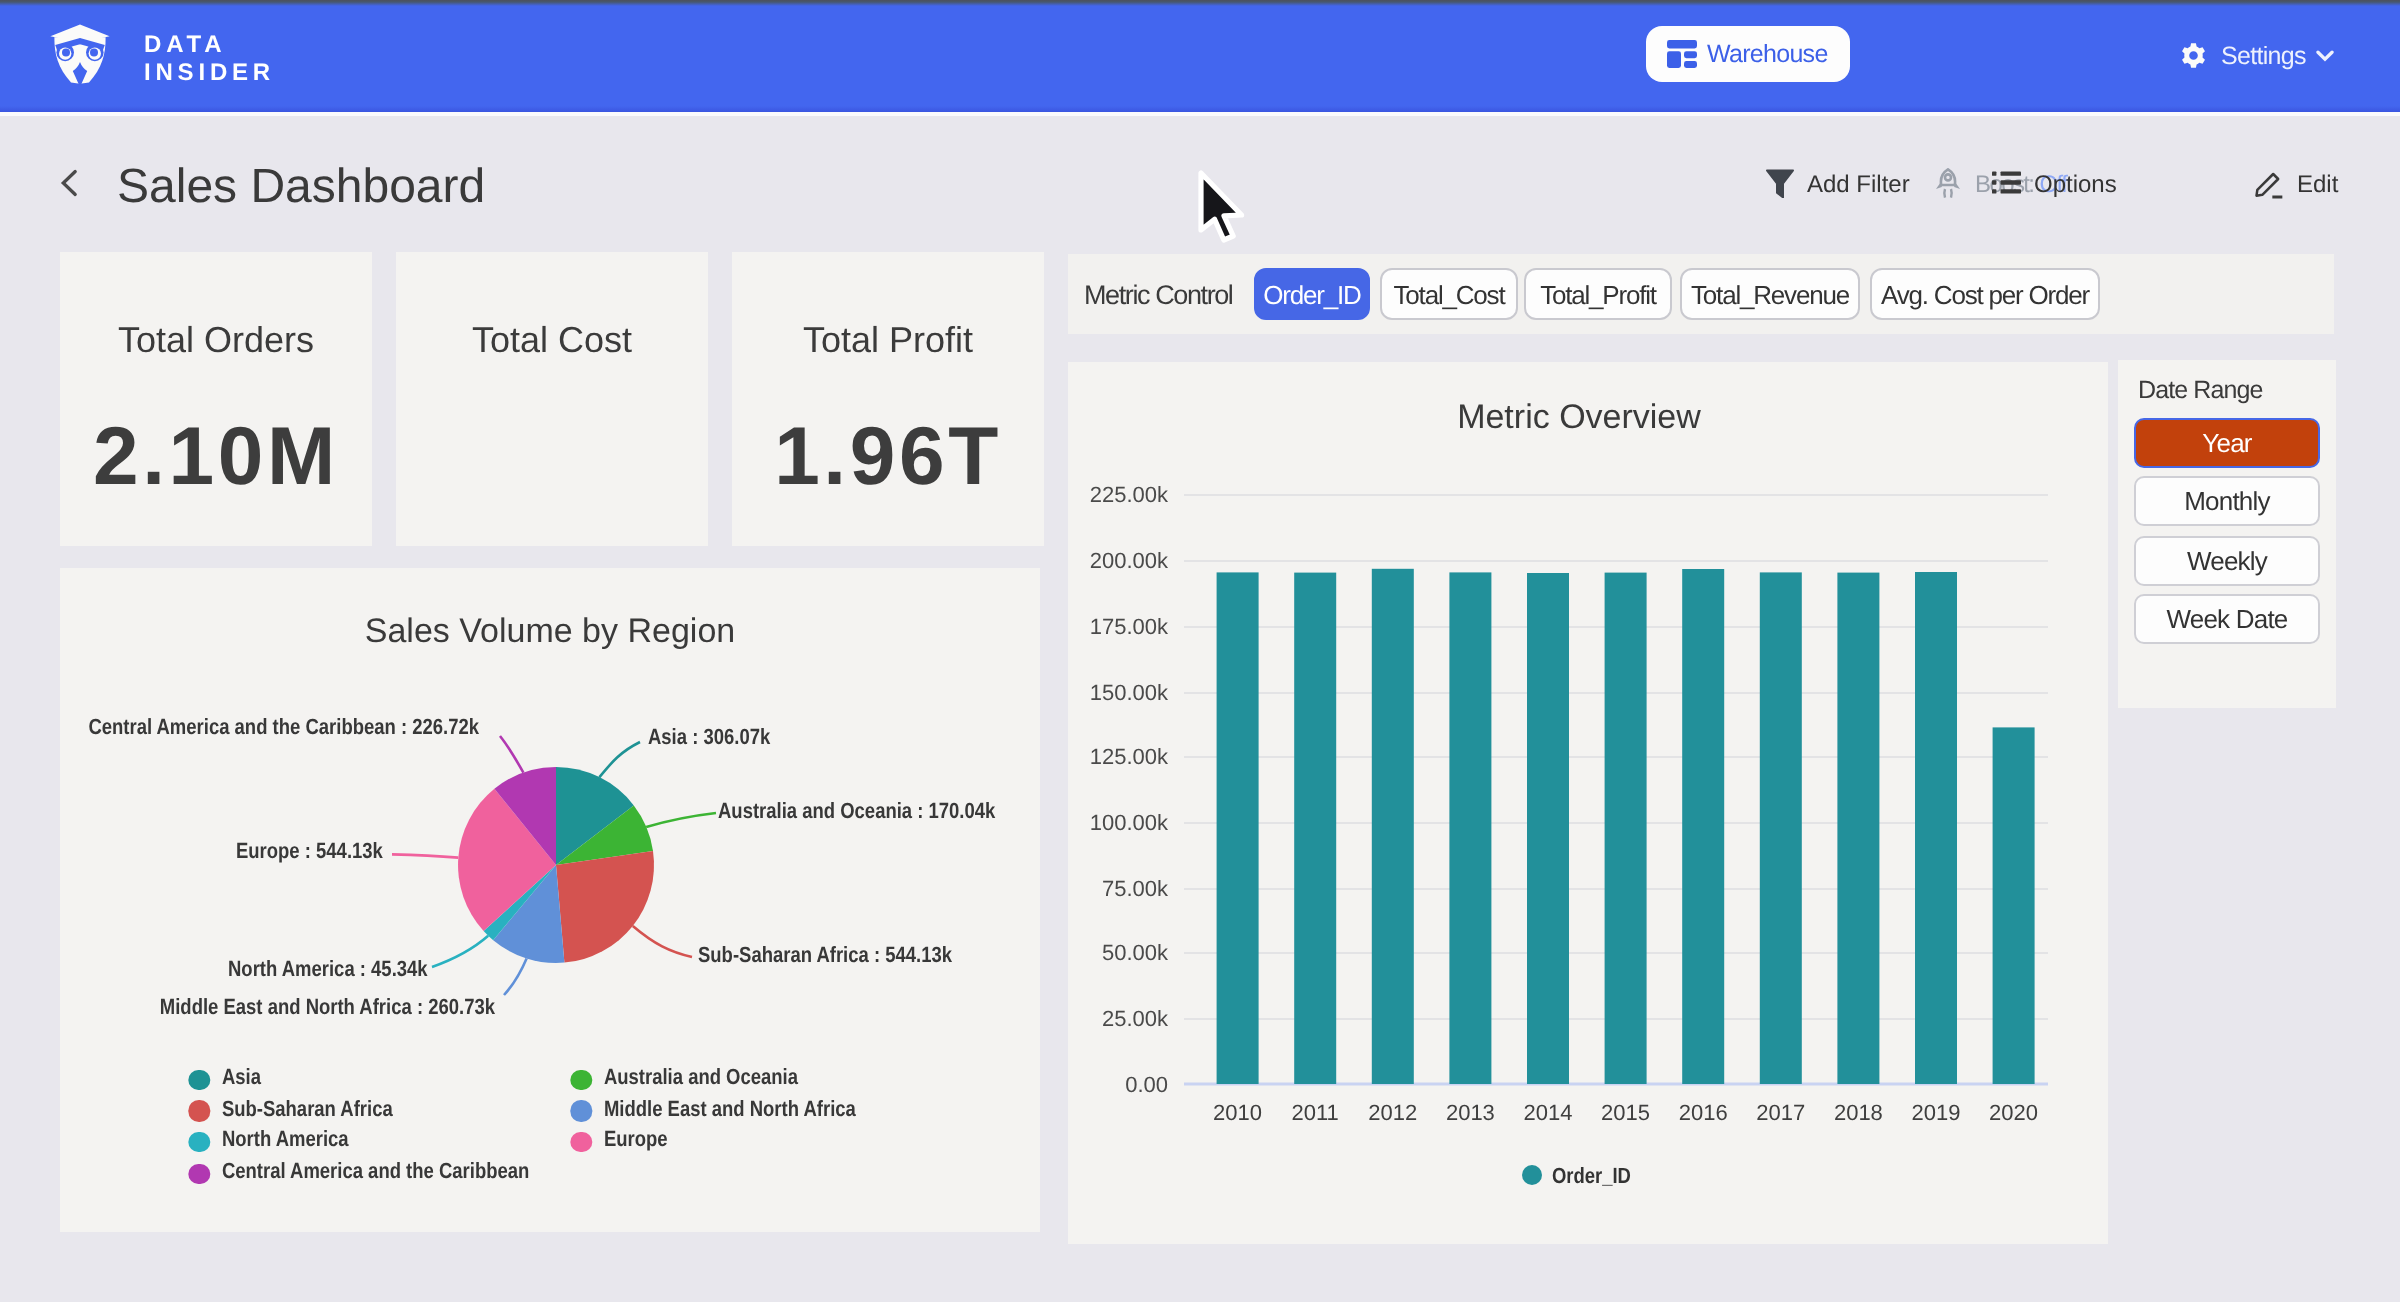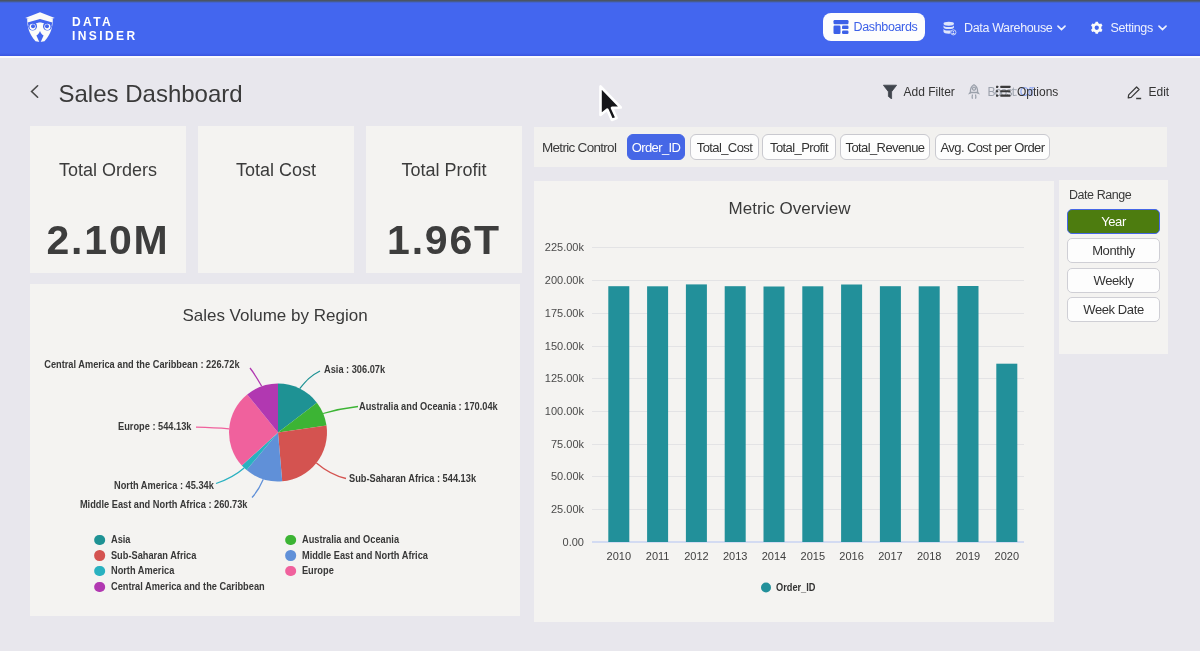--- a/index.html
+++ b/index.html
@@ -18,42 +18,42 @@
 .navitem { position:absolute; top:0; height:56px; display:flex; align-items:center; color:#eef1fd; font-size:12.5px; letter-spacing:-0.35px; }
 .navitem svg { margin-right:7px; }
 .chev { margin-left:5px; }
 #backchev { position:absolute; left:30px; top:84px; }
 #pagetitle { position:absolute; left:58.5px; top:80px; font-size:24px; color:#3a3a3a; }
 .tool { position:absolute; top:84px; height:15px; display:flex; align-items:center; font-size:12px; font-weight:500; color:#343434; }
 .tool svg { margin-right:6.5px; }
 
 .stat { position:absolute; top:126px; width:156px; height:147px; background:#f4f3f1; text-align:center; }
 .stat .t { margin-top:34px; font-size:18px; color:#3b3b3b; }
-.stat .v { margin-top:36px; font-size:41px; font-weight:bold; color:#3d3d3d; letter-spacing:1.8px; }
+.stat .v { margin-top:24px; font-size:41px; font-weight:bold; color:#3d3d3d; letter-spacing:1.8px; }
 
 #piecard { left:30px; top:284px; width:490px; height:332px; }
 #pietitle { position:absolute; left:0; top:21.5px; width:490px; text-align:center; font-size:17px; color:#3a3a3a; }
 .plab { position:absolute; font-size:11px; font-weight:bold; color:#383838; white-space:nowrap; transform:scaleX(0.84); transform-origin:left center; }
 .plab.r { transform-origin:right center; }
 .leg { position:absolute; font-size:11px; font-weight:bold; color:#383838; white-space:nowrap; padding-left:19px; transform:scaleX(0.84); transform-origin:left center; }
 .leg i { position:absolute; left:0; top:1.5px; width:10.5px; height:10.5px; border-radius:50%; transform:scaleX(1.19); }
 
 #mbar { left:534px; top:127px; width:633px; height:40px; background:#f2f1ef; }
 #mbar .lbl { position:absolute; left:8px; top:0; height:40px; display:flex; align-items:center; font-size:13.5px; letter-spacing:-0.7px; color:#3a3a3a; }
 .mbtn { position:absolute; top:7px; height:26px; border-radius:6px; background:#fdfdfd; border:1px solid #c9c9cf;
   display:flex; align-items:center; justify-content:center; font-size:13px; letter-spacing:-0.6px; color:#333; white-space:nowrap; }
 .mbtn.sel { background:#4667e6; border-color:#4667e6; color:#fff; }
 
 #barcard { left:534px; top:181px; width:520px; height:441px; }
 
 #datecard { left:1059px; top:180px; width:109px; height:174px; }
 #datecard .lbl { position:absolute; left:10px; top:8px; font-size:12.5px; letter-spacing:-0.45px; color:#3a3a3a; }
 .dbtn { position:absolute; left:8px; width:93px; height:25px; border-radius:5px; background:#fdfdfd; border:1px solid #cfcfd5;
   display:flex; align-items:center; justify-content:center; font-size:13px; letter-spacing:-0.4px; color:#333; }
-.dbtn.sel { background:#4d7c0f; border-color:#4667e6; color:#fff; }
+.dbtn.sel { background:#c2410c; border-color:#4667e6; color:#fff; }
 </style>
 </head>
 <body>
 
 <div class="abs" style="left:0; top:56px; width:1200px; height:1.5px; background:#fafafc;"></div>
 <div id="topbar">
   <svg id="logo" width="30" height="30" viewBox="0 0 30 30">
     <path fill="#fbfbf9" d="M15 0.2 L29.8 6.1 L15 9.4 L0.2 6.1 Z"></path>
     <path fill="#fbfbf9" d="M2.2 6.6 L27.8 6.6 C27.9 15 26 22 19.5 29.2 L15 29.9 L10.5 29.2 C4 22 2.1 15 2.2 6.6 Z"></path>
     <g fill="#4366ef">
@@ -74,38 +74,23 @@
   </svg>
   <div id="logotext">DATA<br>INSIDER</div>
 
   <div id="dashbtn">
     <svg width="16" height="16" viewBox="0 0 16 16" fill="#3c60e8">
       <rect x="0.5" y="1" width="15" height="4.2" rx="1.2"></rect>
       <rect x="0.5" y="6.6" width="7" height="8.4" rx="1.2"></rect>
       <rect x="9" y="6.6" width="6.5" height="3.5" rx="1.2"></rect>
       <rect x="9" y="11.5" width="6.5" height="3.5" rx="1.2"></rect>
     </svg>
-    <span>Dashboards</span>
-  </div>
-
-  <div class="navitem" style="left:942px;">
-    <svg width="15" height="15" viewBox="0 0 20 20" fill="#dfe6fb">
-      <ellipse cx="9" cy="3.6" rx="7" ry="2.6"></ellipse>
-      <path d="M2 5.5 C2 7 5.1 8.1 9 8.1 C12.9 8.1 16 7 16 5.5 L16 8.2 C16 9.7 12.9 10.8 9 10.8 C5.1 10.8 2 9.7 2 8.2 Z"></path>
-      <path d="M2 10.2 C2 11.7 5.1 12.8 9 12.8 C10.5 12.8 11.9 12.6 13 12.3 L13 16.4 C11.9 16.8 10.5 17 9 17 C5.1 17 2 15.9 2 14.4 Z"></path>
-      <circle cx="15.2" cy="15.2" r="4" fill="#4366ef"></circle>
-      <circle cx="15.2" cy="15.2" r="3.4" fill="none" stroke="#dfe6fb" stroke-width="1.1"></circle>
-      <circle cx="15.2" cy="14.2" r="1"></circle>
-      <path d="M13.4 16.9 C13.6 15.7 16.8 15.7 17 16.9 C16 17.8 14.4 17.8 13.4 16.9 Z"></path>
-    </svg>
-    <span>Data Warehouse</span>
-    <svg class="chev" width="9" height="6" viewBox="0 0 11 7" fill="none" stroke="#eef1fd" stroke-width="2" stroke-linecap="round">
-        <path d="M1.2 1.2 L5.5 5.4 L9.8 1.2"></path>
-      </svg>
-  </div>
+    <span>Warehouse</span>
+  </div>
+
 
   <div class="navitem" style="left:1090px;">
     <svg width="13.5" height="13.5" viewBox="0 0 20 20" fill="#fbfbf9">
       <path d="M8.2 1 L11.8 1 L12.3 3.4 A7 7 0 0 1 14.3 4.6 L16.7 3.8 L18.5 6.9 L16.7 8.6 A7 7 0 0 1 16.7 11.4 L18.5 13.1 L16.7 16.2 L14.3 15.4 A7 7 0 0 1 12.3 16.6 L11.8 19 L8.2 19 L7.7 16.6 A7 7 0 0 1 5.7 15.4 L3.3 16.2 L1.5 13.1 L3.3 11.4 A7 7 0 0 1 3.3 8.6 L1.5 6.9 L3.3 3.8 L5.7 4.6 A7 7 0 0 1 7.7 3.4 Z M10 6.8 A3.2 3.2 0 1 0 10 13.2 A3.2 3.2 0 1 0 10 6.8 Z" fill-rule="evenodd"></path>
     </svg>
     <span>Settings</span>
     <svg class="chev" width="9" height="6" viewBox="0 0 11 7" fill="none" stroke="#eef1fd" stroke-width="2" stroke-linecap="round">
         <path d="M1.2 1.2 L5.5 5.4 L9.8 1.2"></path>
       </svg>
   </div>

